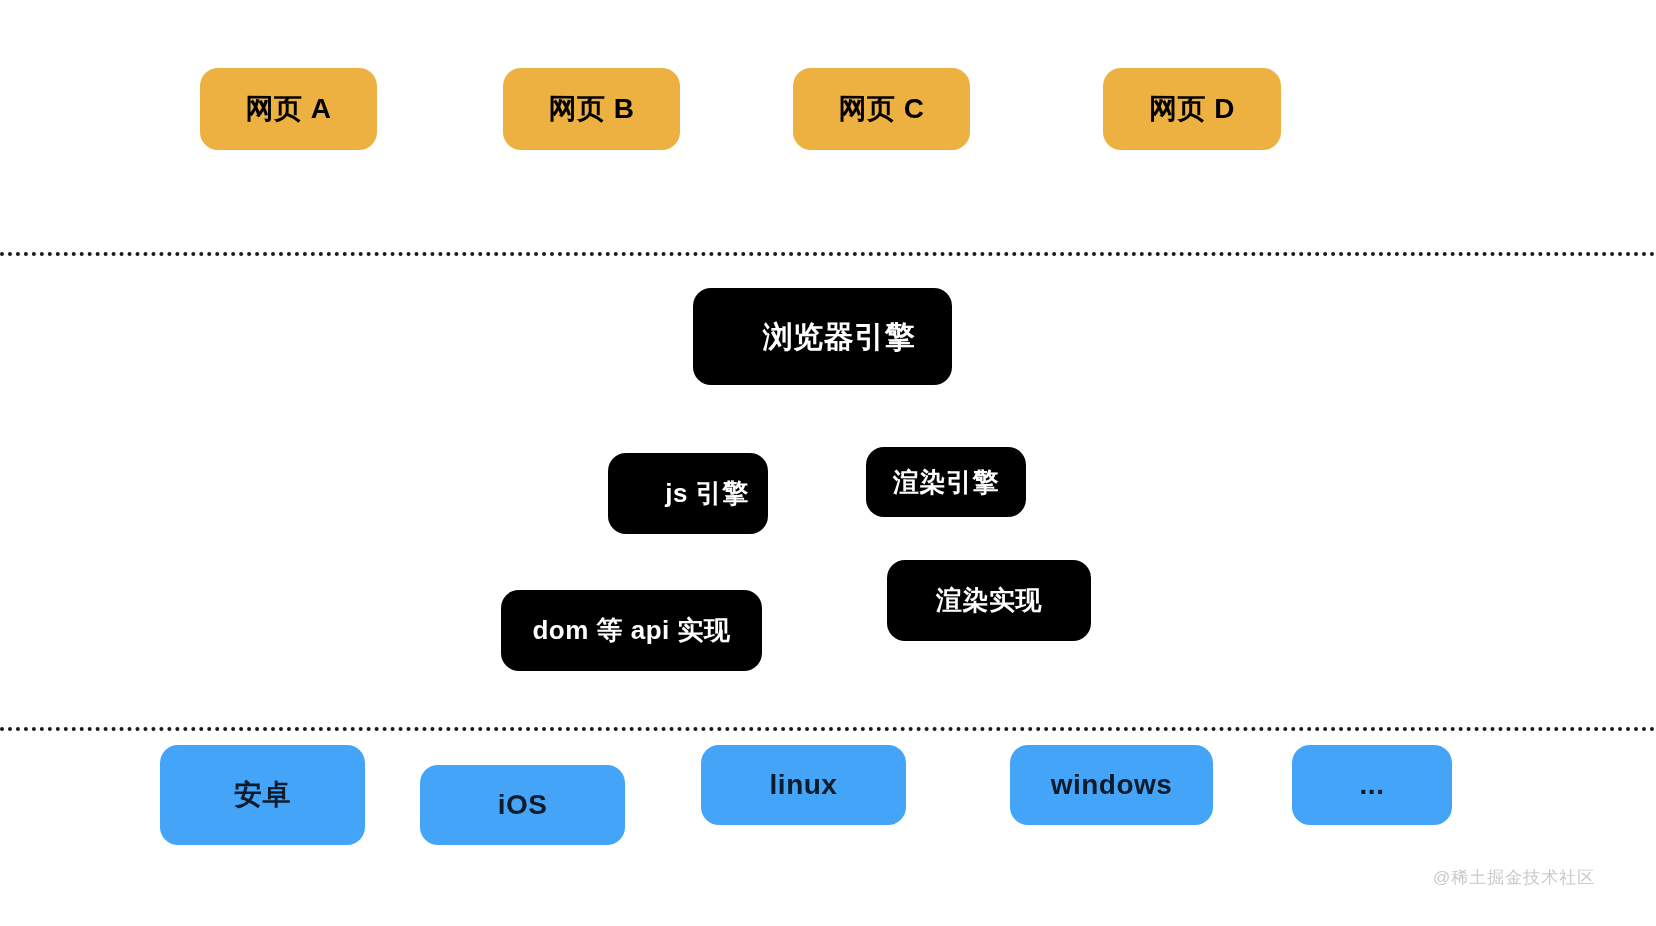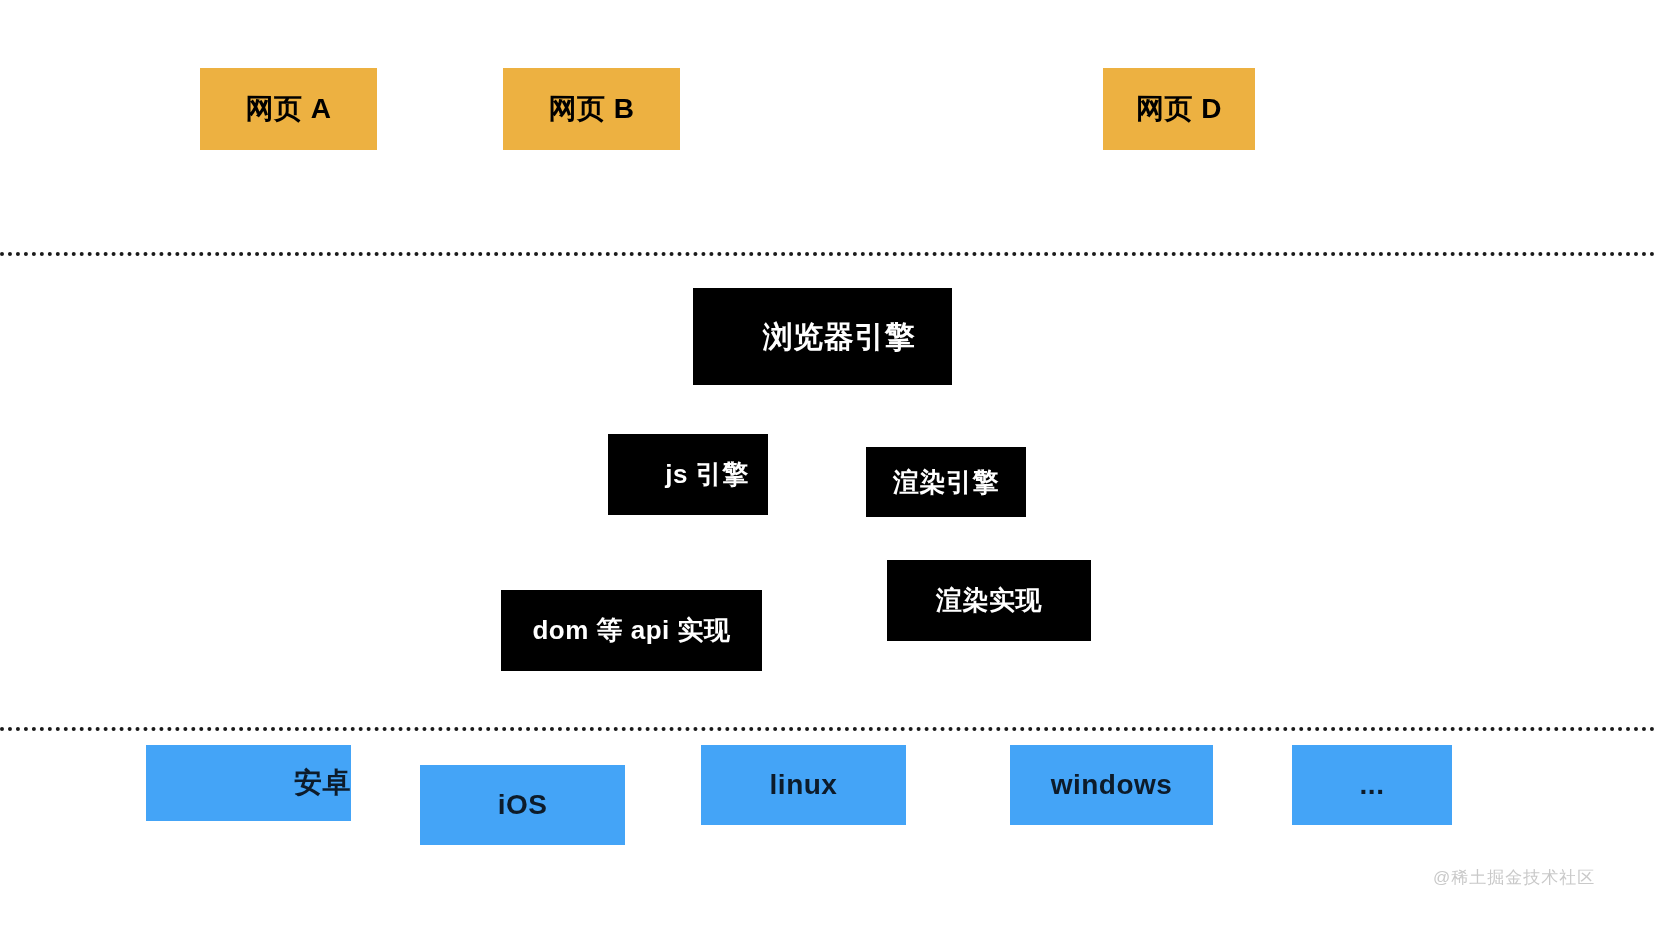--- a/index.html
+++ b/index.html
@@ -19,20 +19,21 @@
   }
   .box {
     position: absolute;
     display: flex;
     align-items: center;
     justify-content: center;
     box-sizing: border-box;
     text-align: center;
     line-height: 1.1;
     white-space: nowrap;
+    border-radius: 18px;
   }
   .box-page {
     background: #edb141;
     color: #000000;
     font-size: 28px;
     font-weight: 700;
     letter-spacing: 0.5px;
   }
   .box-engine {
     background: #000000;
@@ -60,51 +61,54 @@
     font-size: 17px;
     font-weight: 400;
     letter-spacing: 1px;
     white-space: nowrap;
     margin-left: 33px;
   }
   
   #page-a { left: 200px; top: 68px;  width: 177px; height: 82px; }
   #page-b { left: 503px; top: 68px;  width: 177px; height: 82px; }
   #page-c { left: 793px; top: 68px;  width: 177px; height: 82px; }
-  #page-d { left: 1103px; top: 68px; width: 152px; height: 82px; }
+  #page-d { left: 1103px; top: 68px; width: 178px; height: 82px; }
   
   #divider-top    { top: 252px; }
   #divider-bottom { top: 727px; }
   
   #browser-engine { left: 693px; top: 288px; width: 259px; height: 97px; font-size: 30px; padding-left: 33px; }
-  #js-engine      { left: 608px; top: 434px; width: 160px; height: 81px; font-size: 26px; padding-left: 38px; }
+  #js-engine      { left: 608px; top: 453px; width: 160px; height: 81px; font-size: 26px; padding-left: 38px; }
   #render-engine  { left: 866px; top: 447px; width: 160px; height: 70px; font-size: 26px; }
   #dom-api-impl   { left: 501px; top: 590px; width: 261px; height: 81px; font-size: 26px; }
   #render-impl    { left: 887px; top: 560px; width: 204px; height: 81px; font-size: 26px; }
   
-  #os-android { left: 146px;  top: 745px; width: 205px; height: 76px; justify-content: flex-end; }
+  #os-android { left: 160px;  top: 745px; width: 205px; height: 100px; }
   #os-ios     { left: 420px;  top: 745px; width: 205px; height: 80px; margin-top: 20px; }
   #os-linux   { left: 701px;  top: 745px; width: 205px; height: 80px; }
   #os-windows { left: 1010px; top: 745px; width: 203px; height: 80px; }
   #os-more    { left: 1292px; top: 745px; width: 160px; height: 80px; }
   #watermark  { left: 1400px; top: 866px; }
 </style>
 </head>
 <body>
 
 <div id="canvas">
 
   <div class="box box-page" id="page-a">
     <span>网页 A</span>
   </div>
 
   <div class="box box-page" id="page-b">
     <span>网页 B</span>
   </div>
 
+  <div class="box box-page" id="page-c">
+    <span>网页 C</span>
+  </div>
 
   <div class="box box-page" id="page-d">
     <span>网页 D</span>
   </div>
 
   <div class="divider" id="divider-top"></div>
 
   <div class="box box-engine" id="browser-engine">
     <span>浏览器引擎</span>
   </div>

